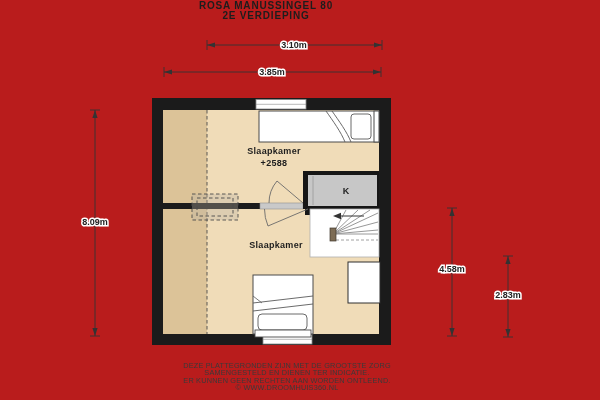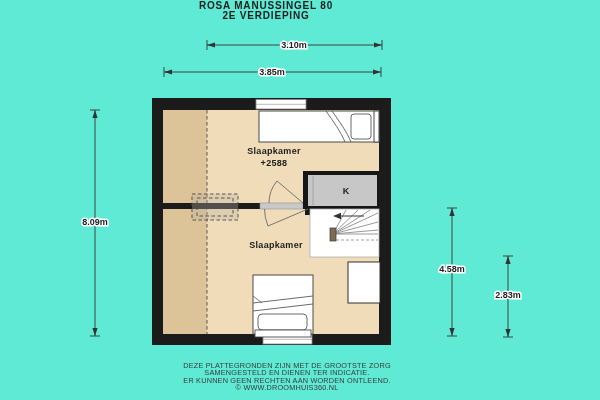--- a/index.html
+++ b/index.html
@@ -1,16 +1,16 @@
 <!DOCTYPE html>
 <html><head>
 <meta charset="utf-8">
 <style>
   html,body{margin:0;padding:0;background:#ffffff;}
-  .canvas{position:relative;width:600px;height:400px;background:#5eead4;overflow:hidden;
+  .canvas{position:relative;width:600px;height:400px;background:#b91c1c;overflow:hidden;
           font-family:"Liberation Sans",sans-serif;}
   svg{display:block;}
   .title-text{font:bold 10px "Liberation Sans",sans-serif;letter-spacing:.8px;fill:#1d1d1d;text-anchor:middle;}
   .dim-text{font:bold 9px "Liberation Sans",sans-serif;fill:#222;text-anchor:middle;
             paint-order:stroke;stroke:#ffffff;stroke-width:3px;}
   .room-label{font:bold 9px "Liberation Sans",sans-serif;fill:#1d1d1d;text-anchor:middle;letter-spacing:.3px;}
   .k-label{font:bold 9px "Liberation Sans",sans-serif;fill:#222;text-anchor:middle;}
   .disclaimer-text{font:7.3px "Liberation Sans",sans-serif;fill:#3a3a3a;text-anchor:middle;letter-spacing:.2px;}
   .dim-line{stroke:#333;stroke-width:.9;}
   .dash{stroke:#4a4a4a;stroke-width:.9;stroke-dasharray:3.5 2.5;}

